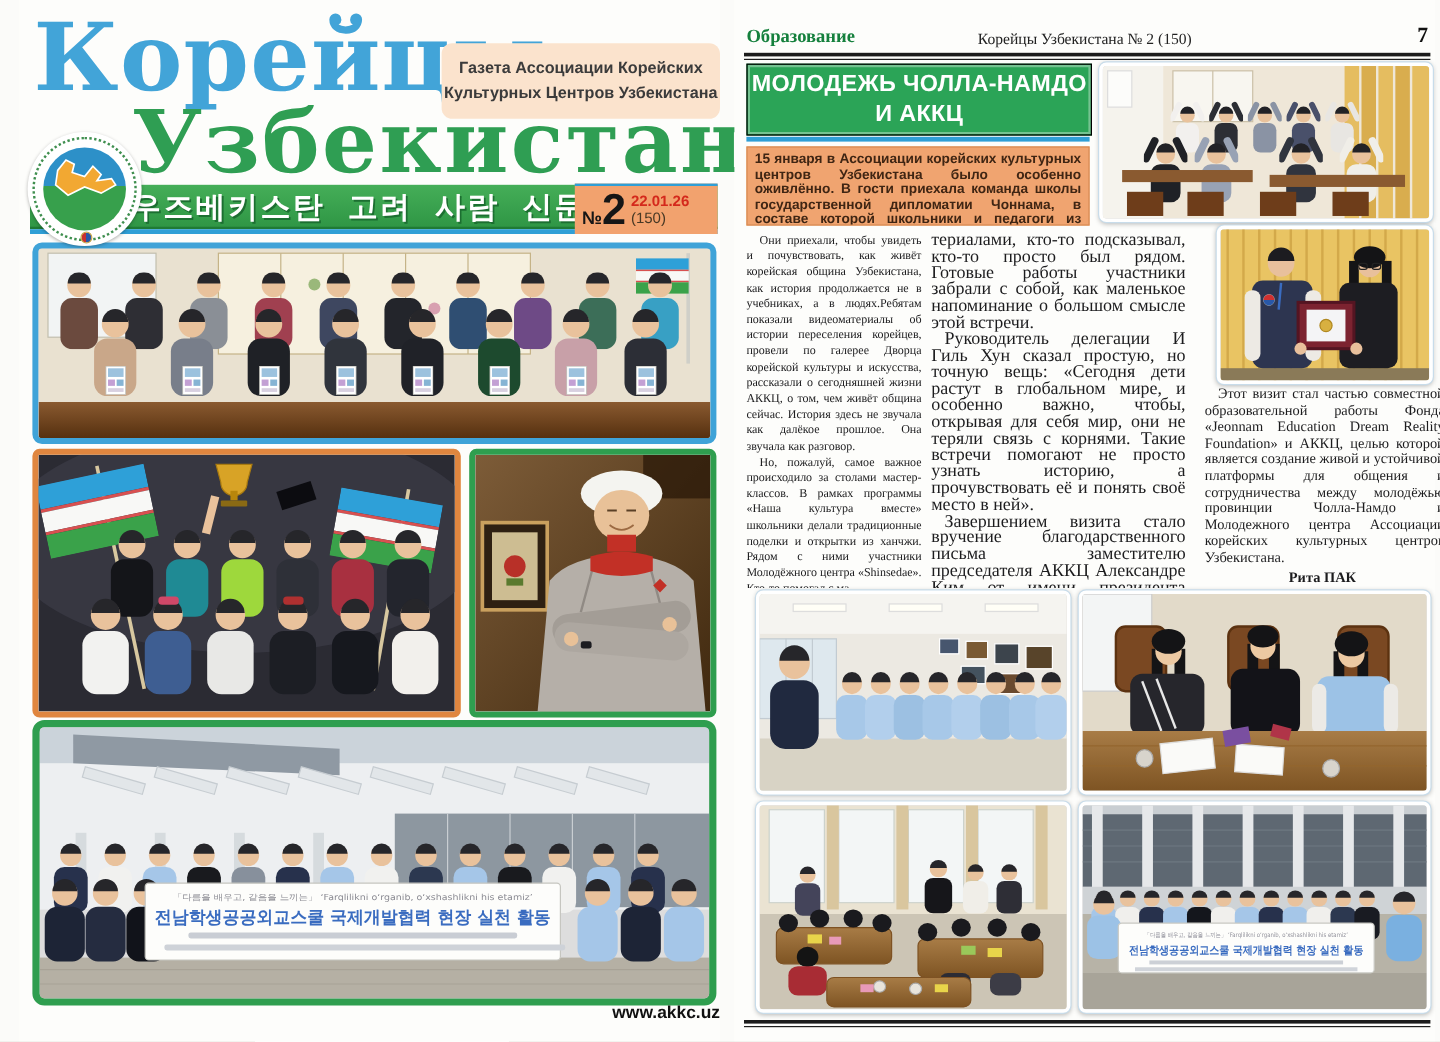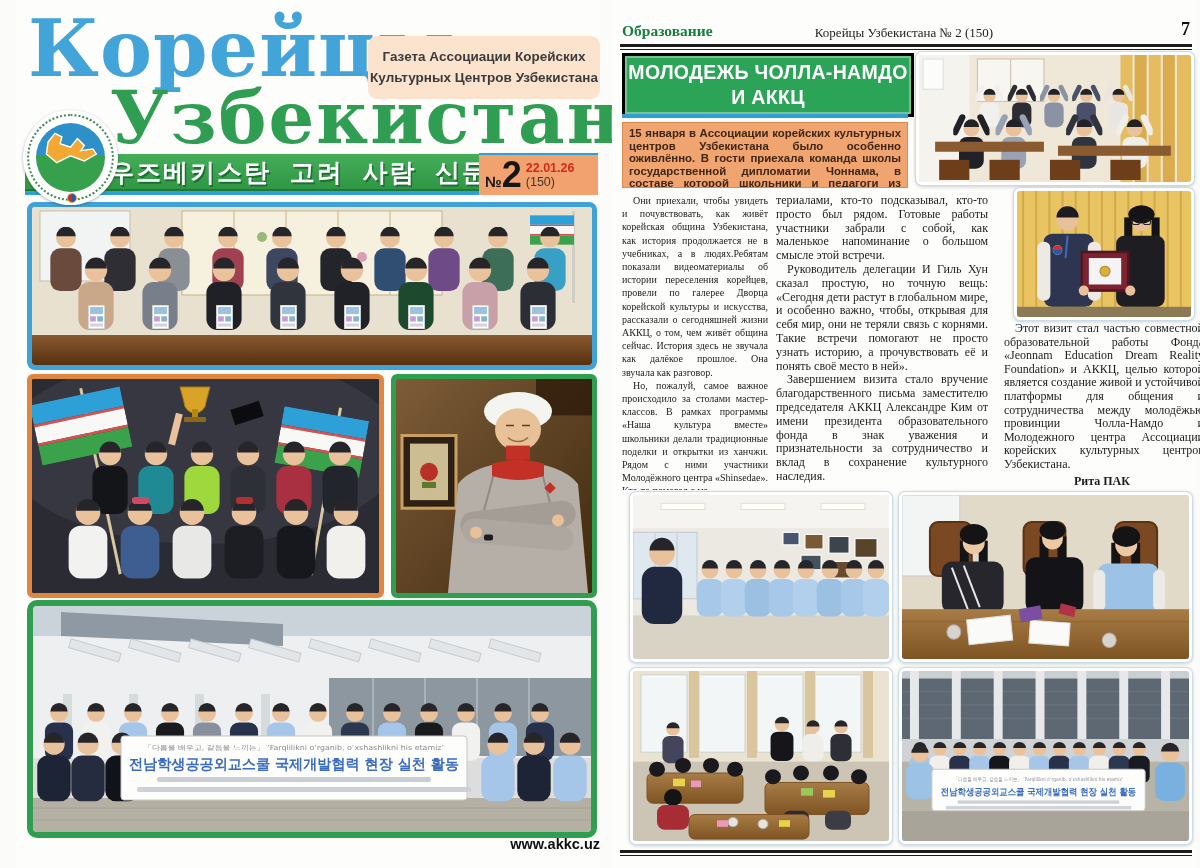--- a/index.html
+++ b/index.html
@@ -44,32 +44,32 @@
   .photo svg{display:block;width:100%;height:100%;}
   svg text{font-family:"DejaVu Sans",sans-serif;}
   
   .footer-url{font-family:"Liberation Sans",sans-serif;font-weight:bold;font-size:14.5px;
               color:#101010;text-align:center;}
   
   .rp-header{font-size:15.5px;font-weight:bold;color:#15803d;}
   .rp-center{font-size:13px;color:#222;text-align:center;}
   .rp-pageno{font-size:18px;font-weight:bold;color:#111;}
   .dbl-rule{height:6px;border-top:3px solid #1c1c1c;border-bottom:1.5px solid #1c1c1c;box-sizing:border-box;}
-  .headline-box{background:#2ba457;border:3px solid #000000;box-shadow:inset 0 0 0 2px rgba(255,255,255,.35);
+  .headline-box{background:#2ba457;border:1px solid #000000;box-shadow:inset 0 0 0 2px rgba(255,255,255,.35);
                 display:flex;flex-direction:column;justify-content:center;text-align:center;
                 font-family:"Liberation Sans",sans-serif;font-weight:bold;font-size:19.5px;
                 line-height:1.3;color:#fff;letter-spacing:.3px;}
   .lead-box{background:#f0a470;border:1px solid #d8straight;border:1px solid #d88b52;box-sizing:border-box;
             font-family:"Liberation Sans",sans-serif;font-weight:bold;font-size:11.4px;line-height:12.6px;
             color:#3f2513;text-align:justify;padding:4px 6px;overflow:hidden;}
   .col{position:absolute;text-align:justify;color:#1c1c1e;overflow:hidden;font-family:Liberation Serif, serif;}
   .col p{margin:0;text-indent:11px;}
   .col p.cont{text-indent:0;}
   .col1{font-size:10px;line-height:13.2px;}
-  .col2{font-size:12px;line-height:13.8px;}
+  .col2{font-size:15px;line-height:13.8px;}
   .col3{font-size:12px;line-height:13.6px;}
   .byline{font-weight:bold;text-align:center;margin-top:3px;padding-right:4px;}
 </style>
 </head>
 <body>
 
 <svg width="0" height="0" style="position:absolute" aria-hidden="true">
   <defs>
     <symbol id="psn" viewBox="0 0 20 36">
       <circle cx="10" cy="6" r="5.6" fill="#e9c29c"></circle>

